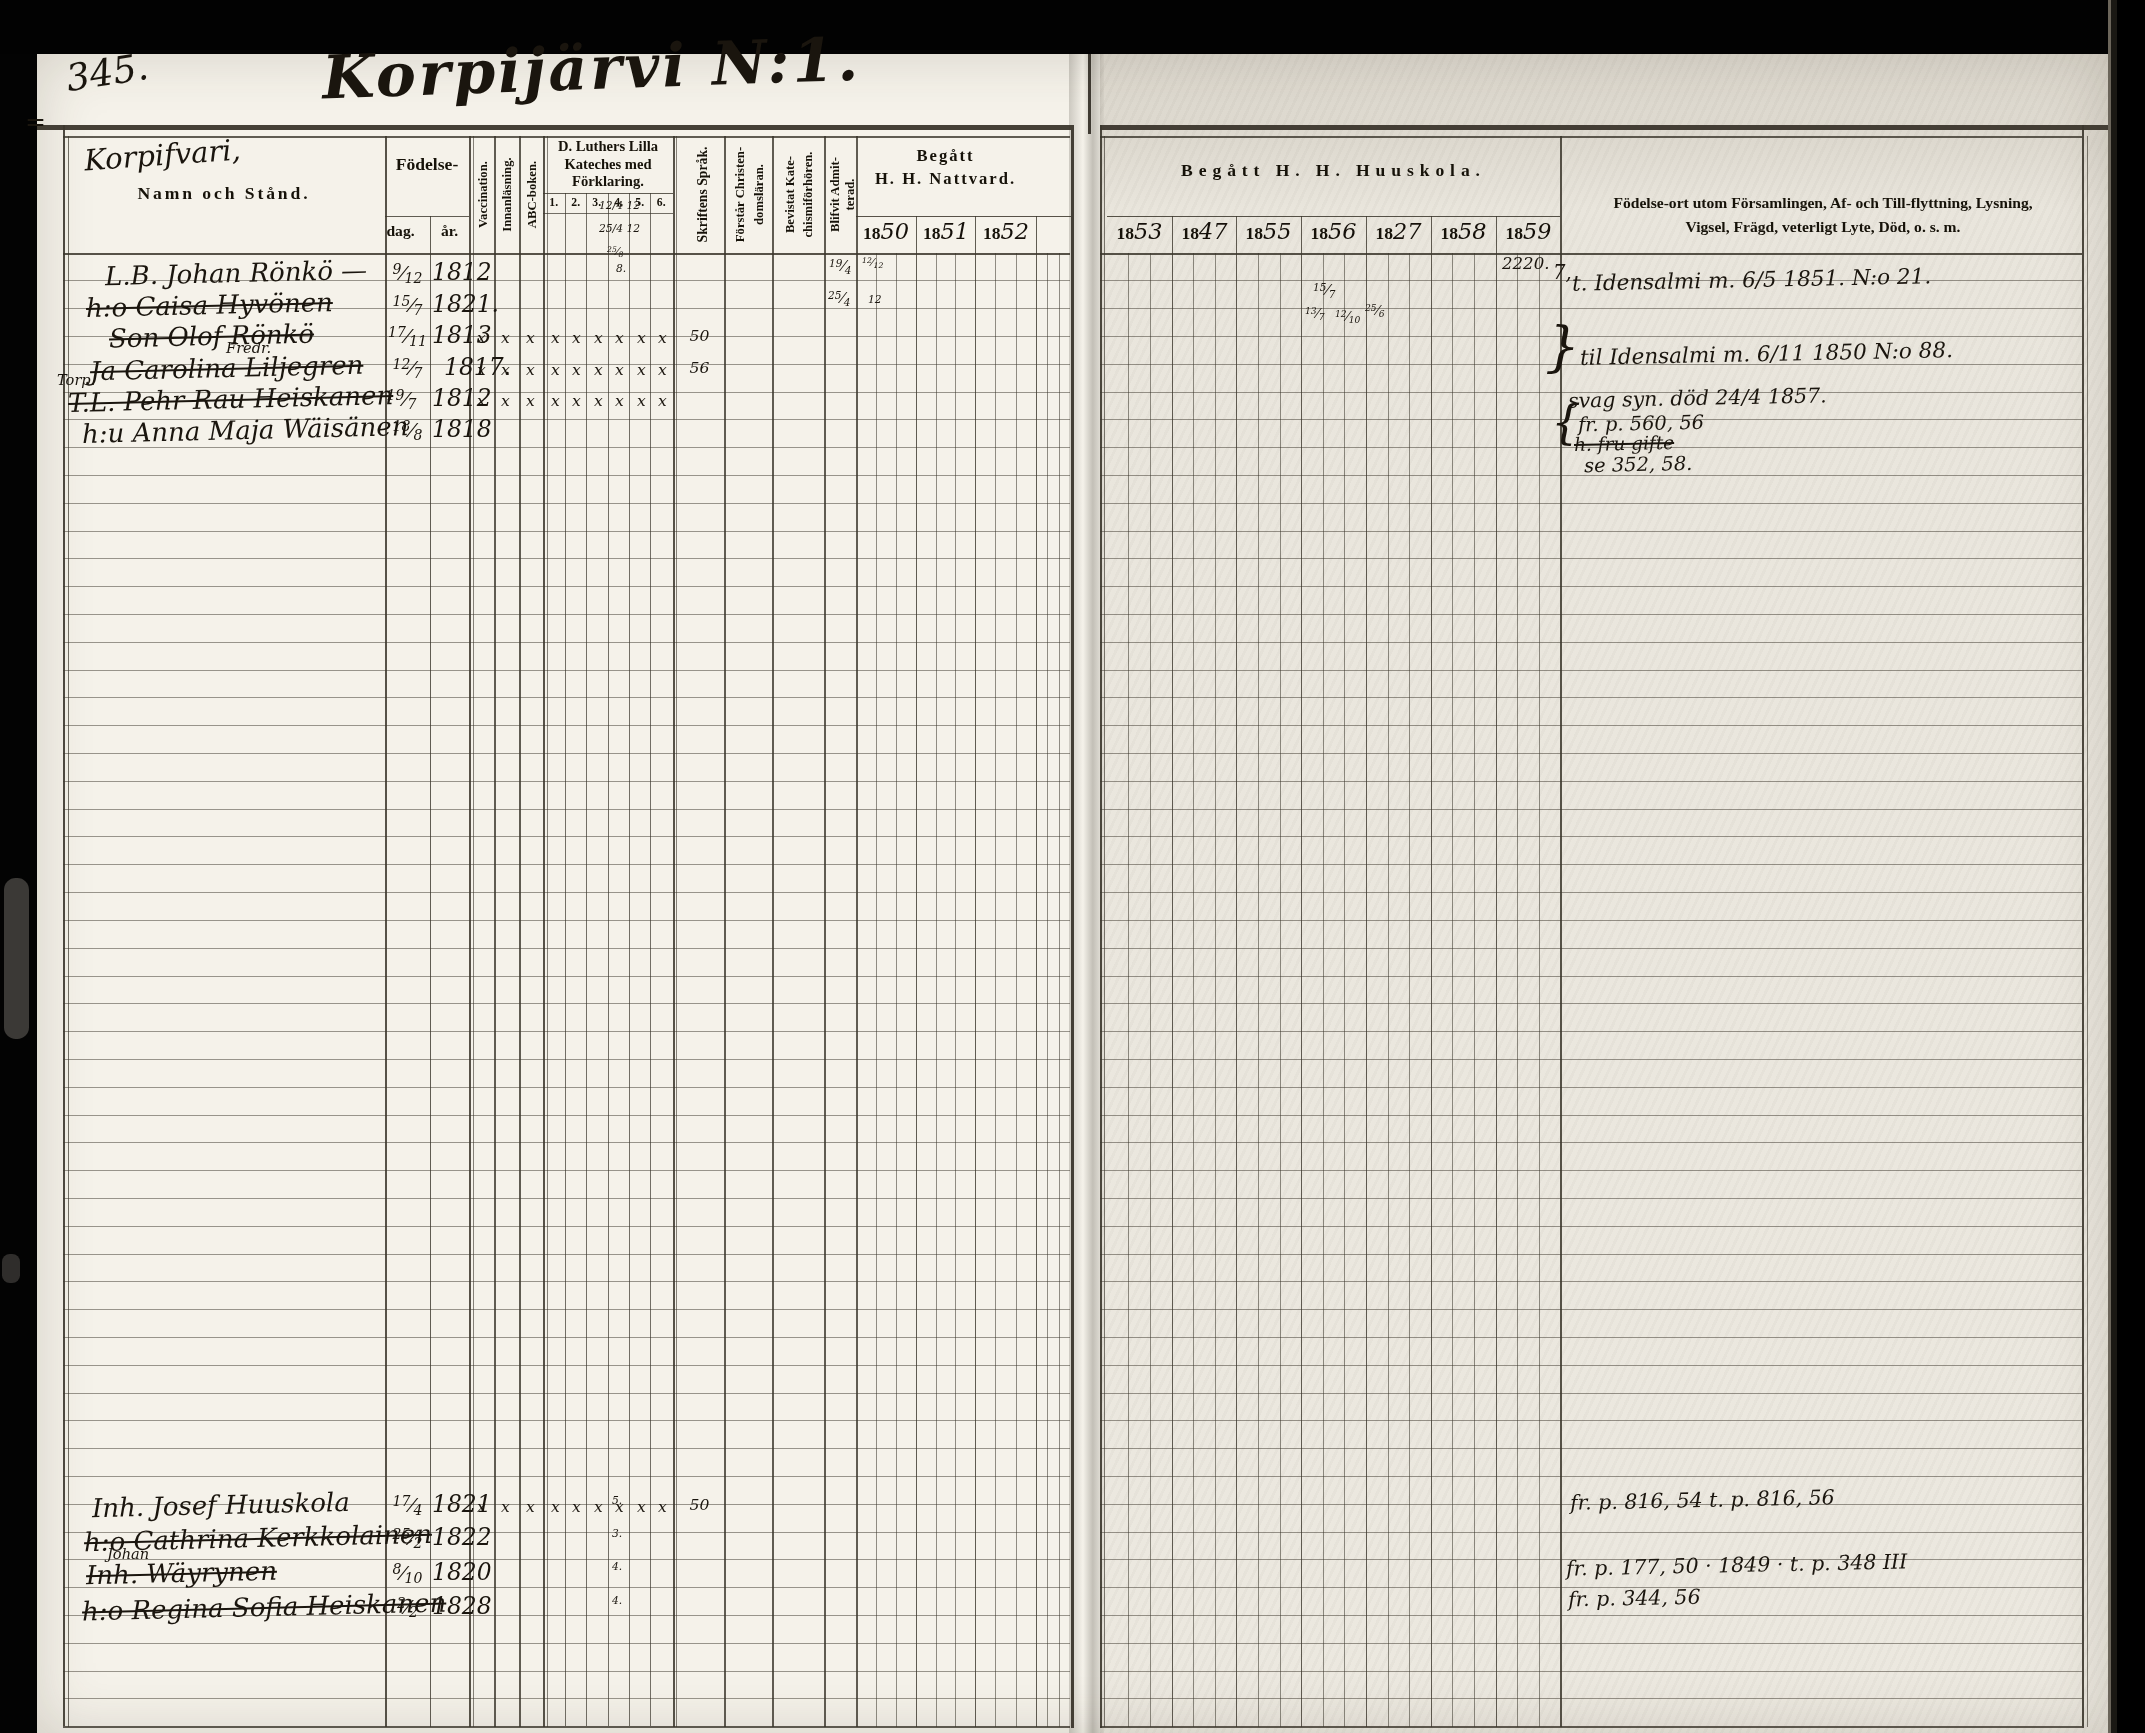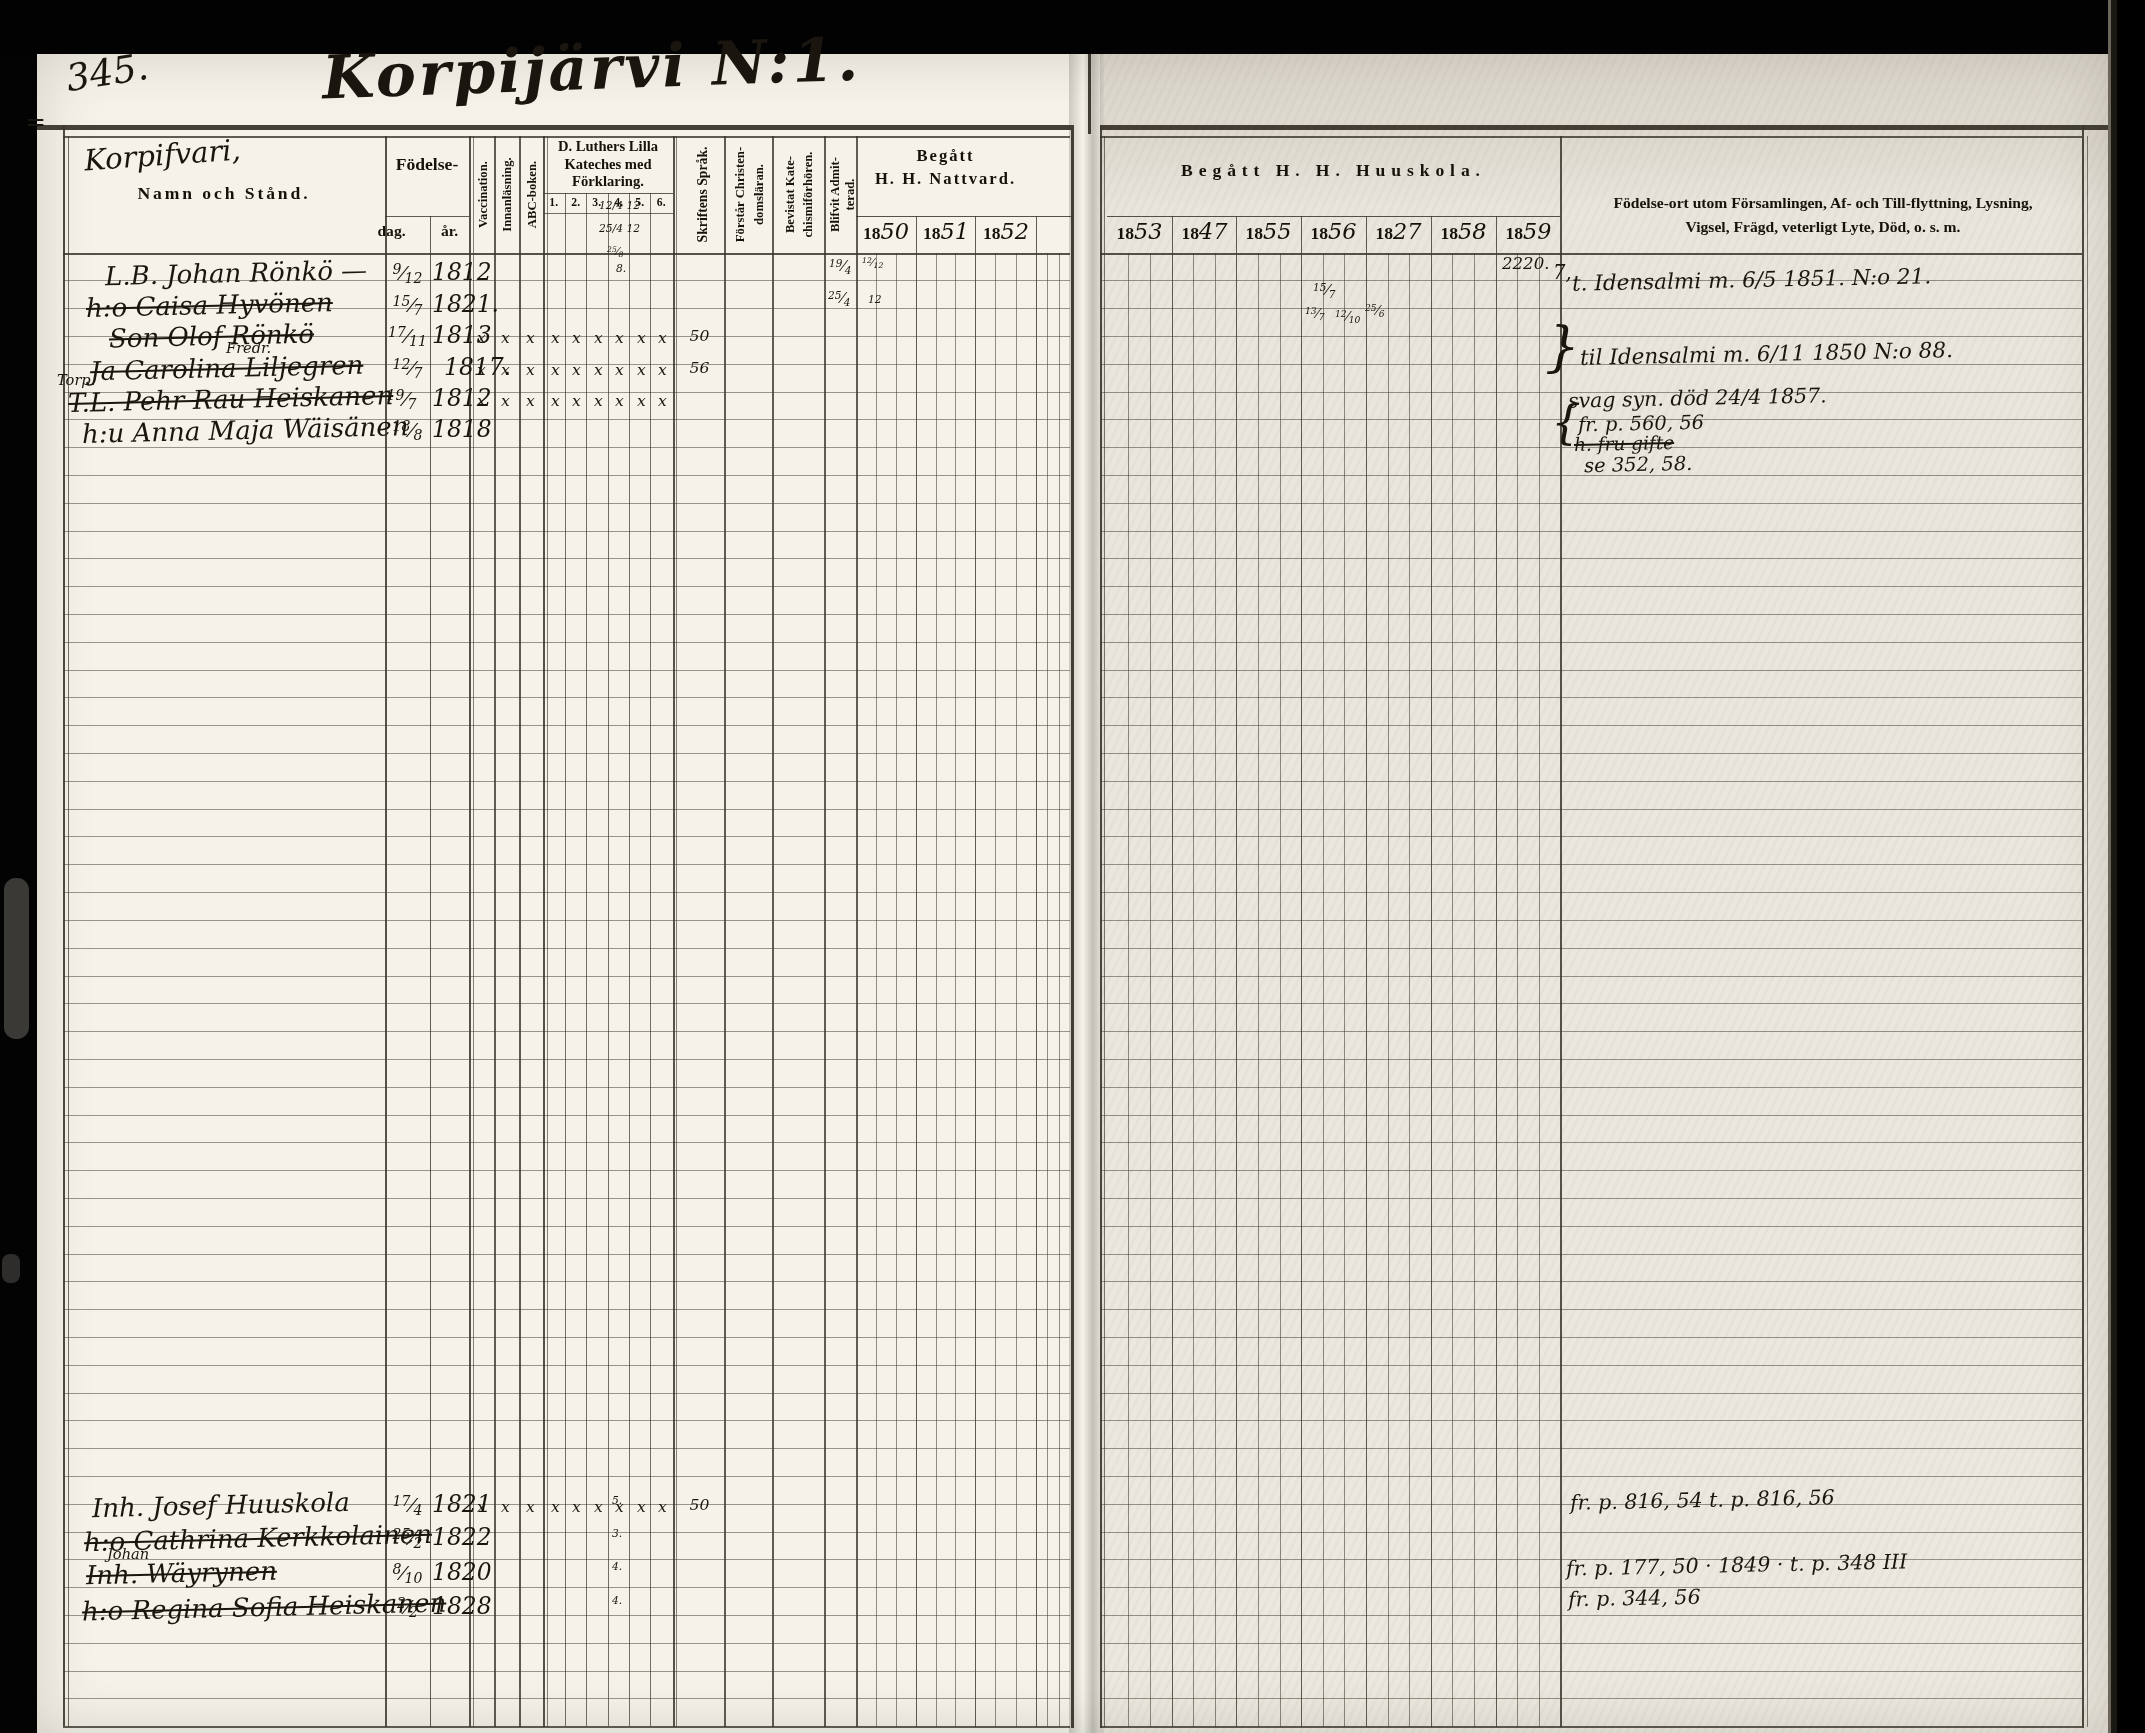--- a/index.html
+++ b/index.html
@@ -47,21 +47,21 @@
   <div class="tint" style="left:1069px;top:54px;width:35px;height:1679px;
               background:linear-gradient(90deg,rgba(45,40,30,.20),rgba(0,0,0,0) 40%,rgba(45,40,30,.25) 68%,rgba(45,40,30,.04));"></div>
   <div class="tint" style="left:1088px;top:54px;width:2.9px;height:80px;background:rgba(25,20,12,.8);"></div>
 
   <div class="abs hand" style="left:66px;top:51px;font-size:37px;transform:rotate(-9deg);">345.</div>
   <div class="abs hand" style="left:322px;top:33px;font-size:60px;font-weight:bold;letter-spacing:2.9px;transform:rotate(-2deg);">Korpijärvi N:1.</div>
 
   <div class="abs hand" style="left:84px;top:138px;font-size:29px;transform:rotate(-4deg);">Korpifvari,</div>
   <div class="abs print ctr" style="left:63px;top:183px;width:322px;font-size:17.6px;letter-spacing:2.9px;">Namn och Stånd.</div>
   <div class="abs print ctr" style="left:385px;top:154px;width:84px;font-size:17.6px;">Födelse-</div>
-  <div class="abs print ctr" style="left:369px;top:222px;width:45px;font-size:15.6px;">dag.</div>
+  <div class="abs print ctr" style="left:378px;top:222px;width:45px;font-size:15.6px;">dag.</div>
   <div class="abs print ctr" style="left:430px;top:222px;width:39px;font-size:15.6px;">år.</div>
 
   <div class="abs vlabel" style="left:472px;top:250px;width:111px;height:23.4px;font-size:12.7px;line-height:23.4px;">Vaccination.</div>
   <div class="abs vlabel" style="left:496px;top:250px;width:111px;height:23.4px;font-size:12.7px;line-height:23.4px;">Innanläsning.</div>
   <div class="abs vlabel" style="left:521px;top:250px;width:111px;height:23.4px;font-size:12.7px;line-height:23.4px;">ABC-boken.</div>
 
   <div class="abs print ctr" style="left:543px;top:138px;width:130px;font-size:14.6px;line-height:17.6px;">
     <span>D. Luthers Lilla</span><br>
     <span>Kateches med</span><br>
     <span>Förklaring.</span>

